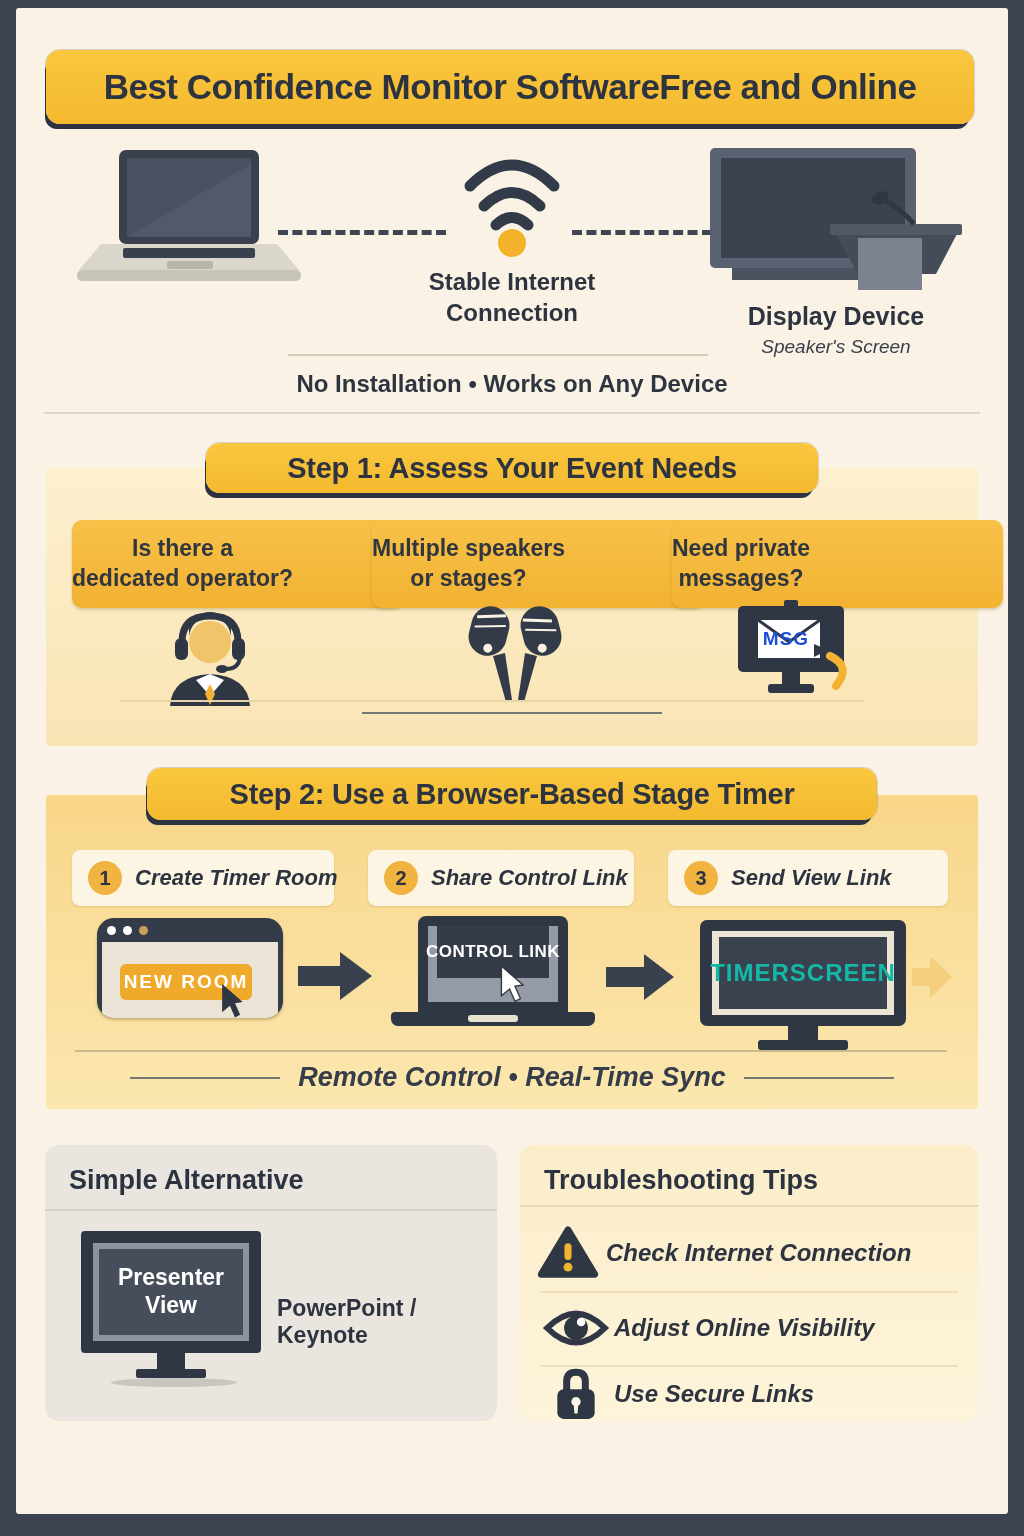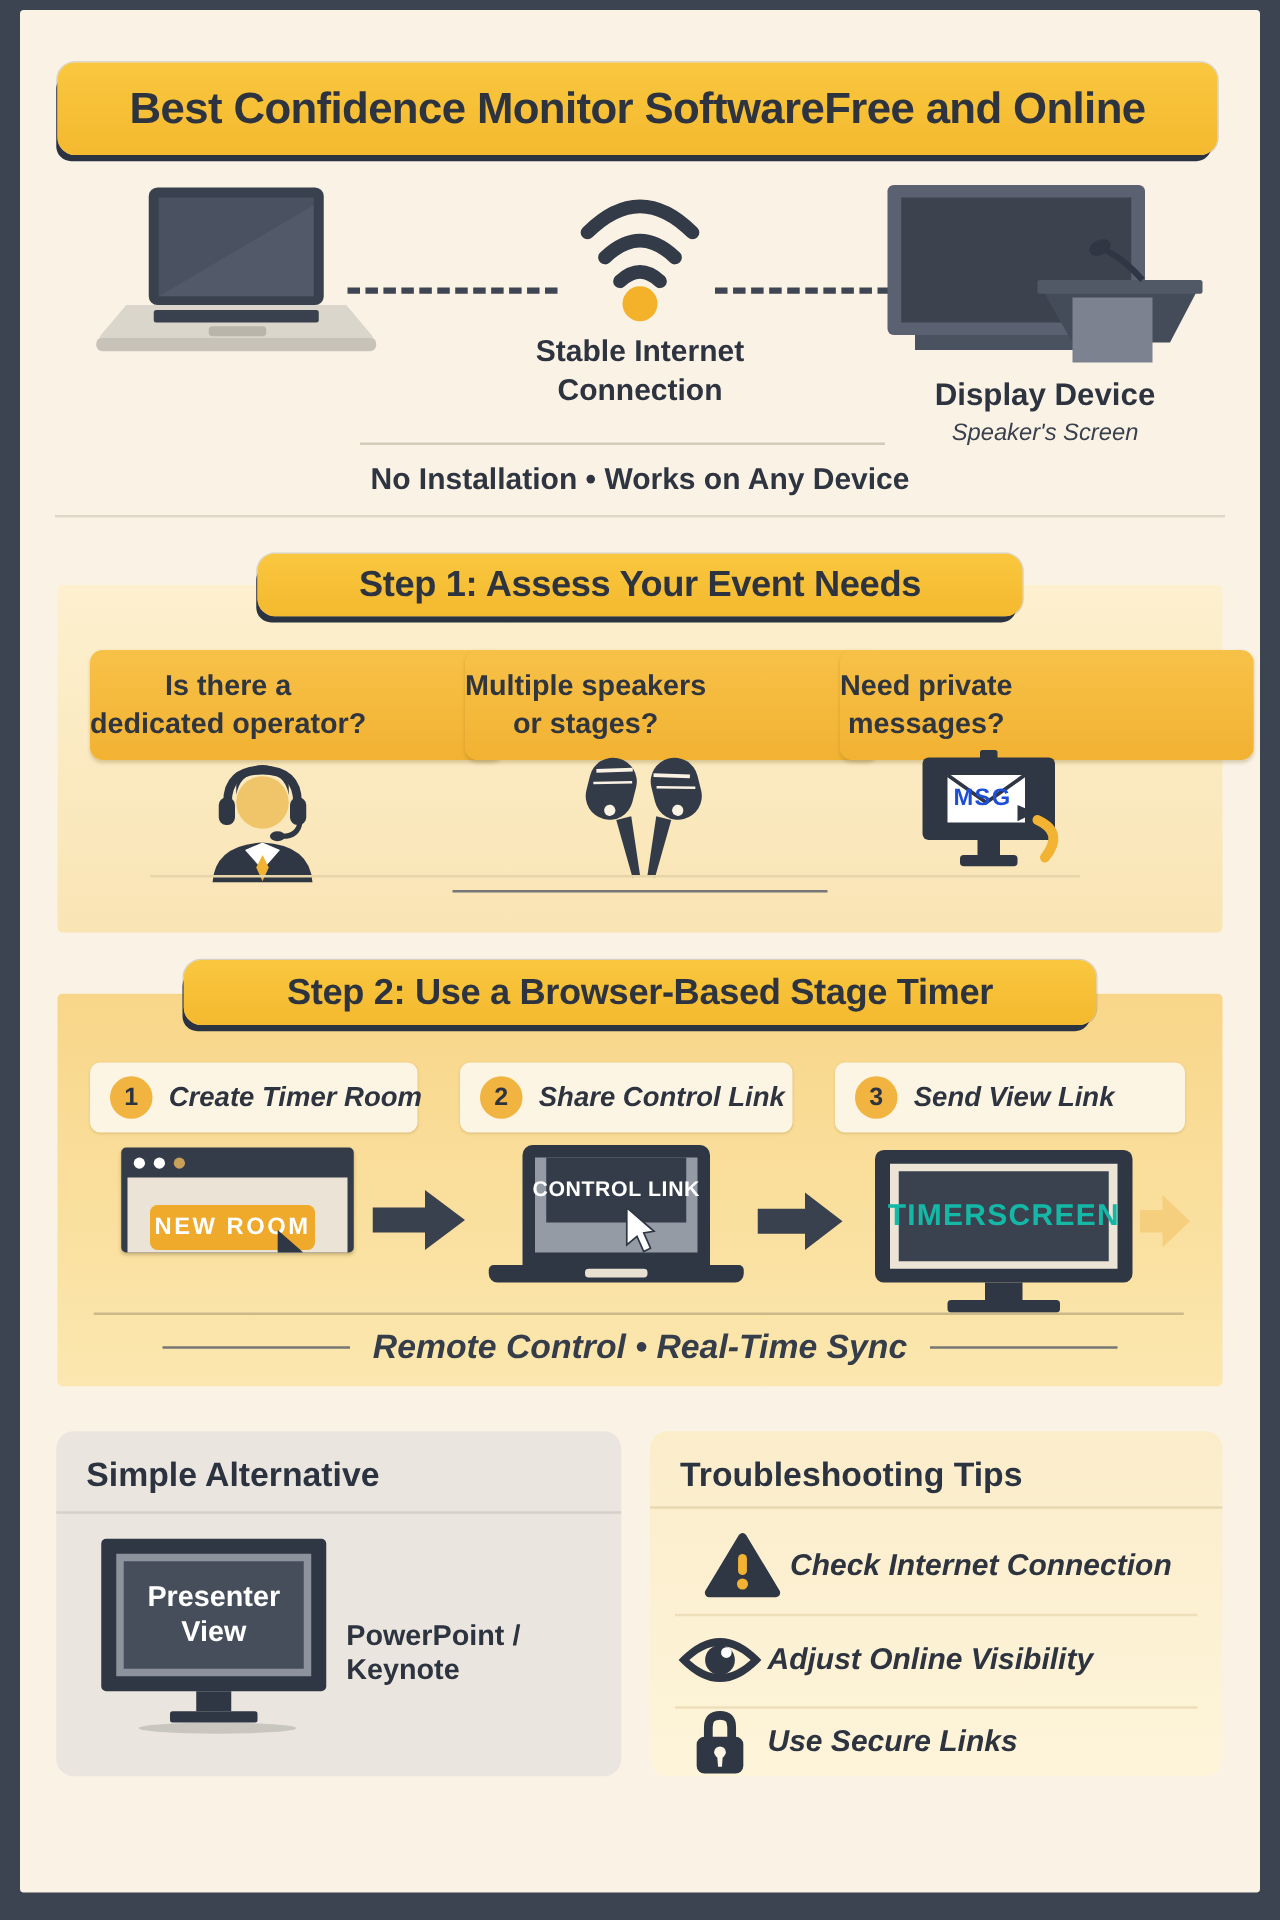--- a/index.html
+++ b/index.html
@@ -52,21 +52,21 @@
     display:flex;align-items:center;padding-left:16px;box-sizing:border-box;
     box-shadow:0 1px 2px rgba(120,90,20,.2);
   }
   .num-circle{
     width:34px;height:34px;border-radius:50%;background:#f1b440;
     display:flex;align-items:center;justify-content:center;
     font-size:20px;font-weight:800;color:#2d3440;flex:0 0 34px;margin-right:13px;
   }
   .step-label{font-size:22px;font-weight:700;font-style:italic;color:#2d3440;white-space:nowrap;}
   
-  .browser{width:186px;height:84px;background:#343c49;border-radius:4px;overflow:hidden;box-shadow:0 2px 3px rgba(90,70,20,.3);}
+  .browser{width:186px;height:100px;background:#343c49;border-radius:17px;overflow:hidden;box-shadow:0 2px 3px rgba(90,70,20,.3);}
   .browser-topbar{height:24px;display:flex;align-items:center;padding-left:10px;}
   .browser-dot{width:9px;height:9px;border-radius:50%;margin-right:7px;}
   .browser-body{position:relative;height:82px;background:#ebe4d6;margin:0 5px 5px 5px;border-radius:0 0 5px 5px;}
   .newroom-btn{
     position:absolute;left:18px;top:22px;width:132px;height:36px;background:#efa92b;border-radius:6px;
     display:flex;align-items:center;justify-content:center;
     color:#fff;font-weight:800;font-size:19px;letter-spacing:2px;white-space:nowrap;
   }
   .laptop2-screen{
     position:absolute;left:27px;top:0;width:150px;height:96px;background:#2f3744;border-radius:8px 8px 0 0;
@@ -340,21 +340,21 @@
       <div class="pv-neck"></div>
       <div class="pv-foot"></div>
     </div>
     <div class="pv-caption" style="position:absolute;left:232px;top:150px;">PowerPoint / Keynote</div>
   </div>
 
   <div class="abs card card-right">
     <div class="card-title" style="position:absolute;left:24px;top:20px;">Troubleshooting Tips</div>
     <div class="card-divider" style="position:absolute;left:0;top:60px;width:458px;background:#e8d9b2;"></div>
 
-    <div class="tip-row" style="left:36px;top:74px;width:424px;height:68px;">
+    <div class="tip-row" style="left:10px;top:74px;width:424px;height:68px;">
       <div class="tip-icon">
         <svg width="62" height="56" viewBox="0 0 70 62">
           <path d="M35,5 L65,55 L5,55 Z" fill="#2f3744" stroke="#2f3744" stroke-width="8" stroke-linejoin="round"></path>
           <rect x="31" y="20" width="8" height="19" rx="4" fill="#f2b332"></rect>
           <circle cx="35" cy="47" r="5" fill="#f2b332"></circle>
         </svg>
       </div>
       <div class="tip-text">Check Internet Connection</div>
     </div>
     <div class="card-divider-y" style="position:absolute;left:20px;top:146px;width:418px;"></div>

